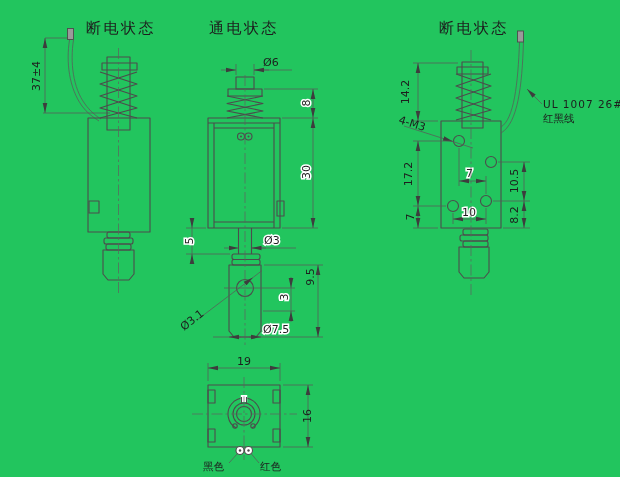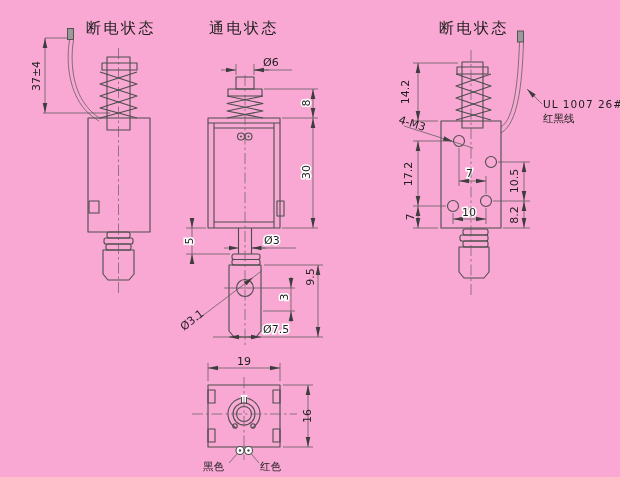--- a/index.html
+++ b/index.html
@@ -1,16 +1,16 @@
 <!DOCTYPE html>
 <html><head>
 <meta charset="utf-8">
 <style>
   html,body{margin:0;padding:0;background:#ffffff;}
-  .stage{position:relative;width:620px;height:477px;background:#f9a8d4;overflow:hidden;}
+  .stage{position:relative;width:620px;height:477px;background:#22c55e;overflow:hidden;}
   svg{display:block;}
   svg text{fill:#1d1d1d;font-family:"DejaVu Sans","Liberation Sans",sans-serif;}
   .ttl{font-size:15px;letter-spacing:2.5px;}
   .dim{font-size:11px;}
   .dims{font-size:10.5px;}
   .halo{paint-order:stroke;stroke:#ffffff;stroke-width:3px;}
   .obj{stroke:#4c4c4c;fill:none;stroke-width:1.1;stroke-linejoin:round;}
   .thin{stroke:#5a5a5a;fill:none;stroke-width:0.75;}
   .cl{stroke:#5f5f5f;fill:none;stroke-width:0.7;stroke-dasharray:11 3 2.5 3;}
   .fillwhite{fill:#ffffff;}

